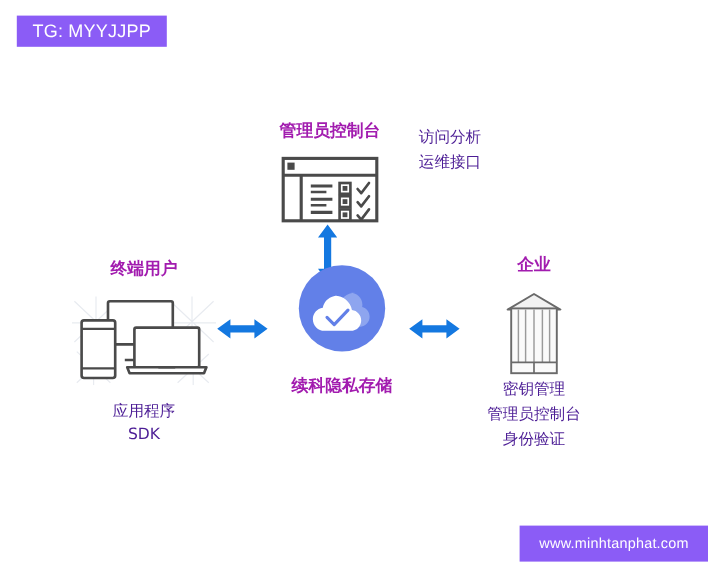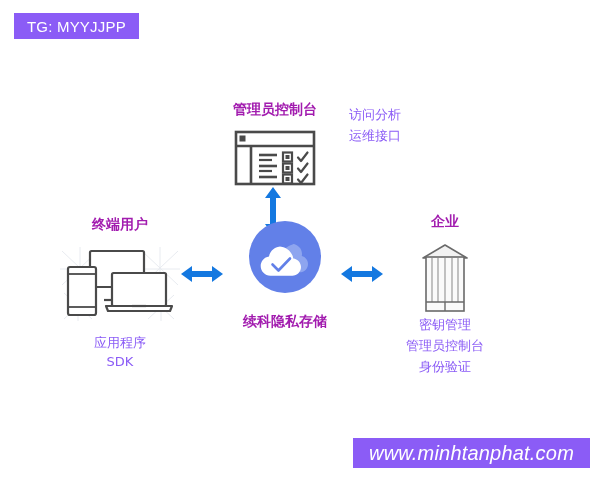--- a/index.html
+++ b/index.html
@@ -33,22 +33,21 @@
     top: 13px;
     height: 26px;
     padding: 0 13px;
     font-size: 15px;
   }
   #wm-bottom {
     right: 10px;
     bottom: 12px;
     height: 30px;
     padding: 0 16px;
-    font-size: 20px;
-    font-style: italic;
+    font-size: 12px;
   }
 
   
   #diagram {
     position: absolute;
     left: 0;
     top: 0;
     width: 600px;
     height: 480px;
   }
@@ -63,21 +62,21 @@
   .node-title {
     color: #a21caf;
     font-weight: bold;
     font-size: 14px;
     line-height: 18px;
     white-space: nowrap;
     font-family: "DejaVu Sans", "Liberation Sans", sans-serif;
   }
 
   .caption {
-    color: #8b5cf6;
+    color: #4c1d95;
     font-size: 13px;
     line-height: 19px;
     text-align: center;
     white-space: nowrap;
     font-family: "DejaVu Sans", "Liberation Sans", sans-serif;
   }
 
   .feature-list {
     position: absolute;
     display: flex;

